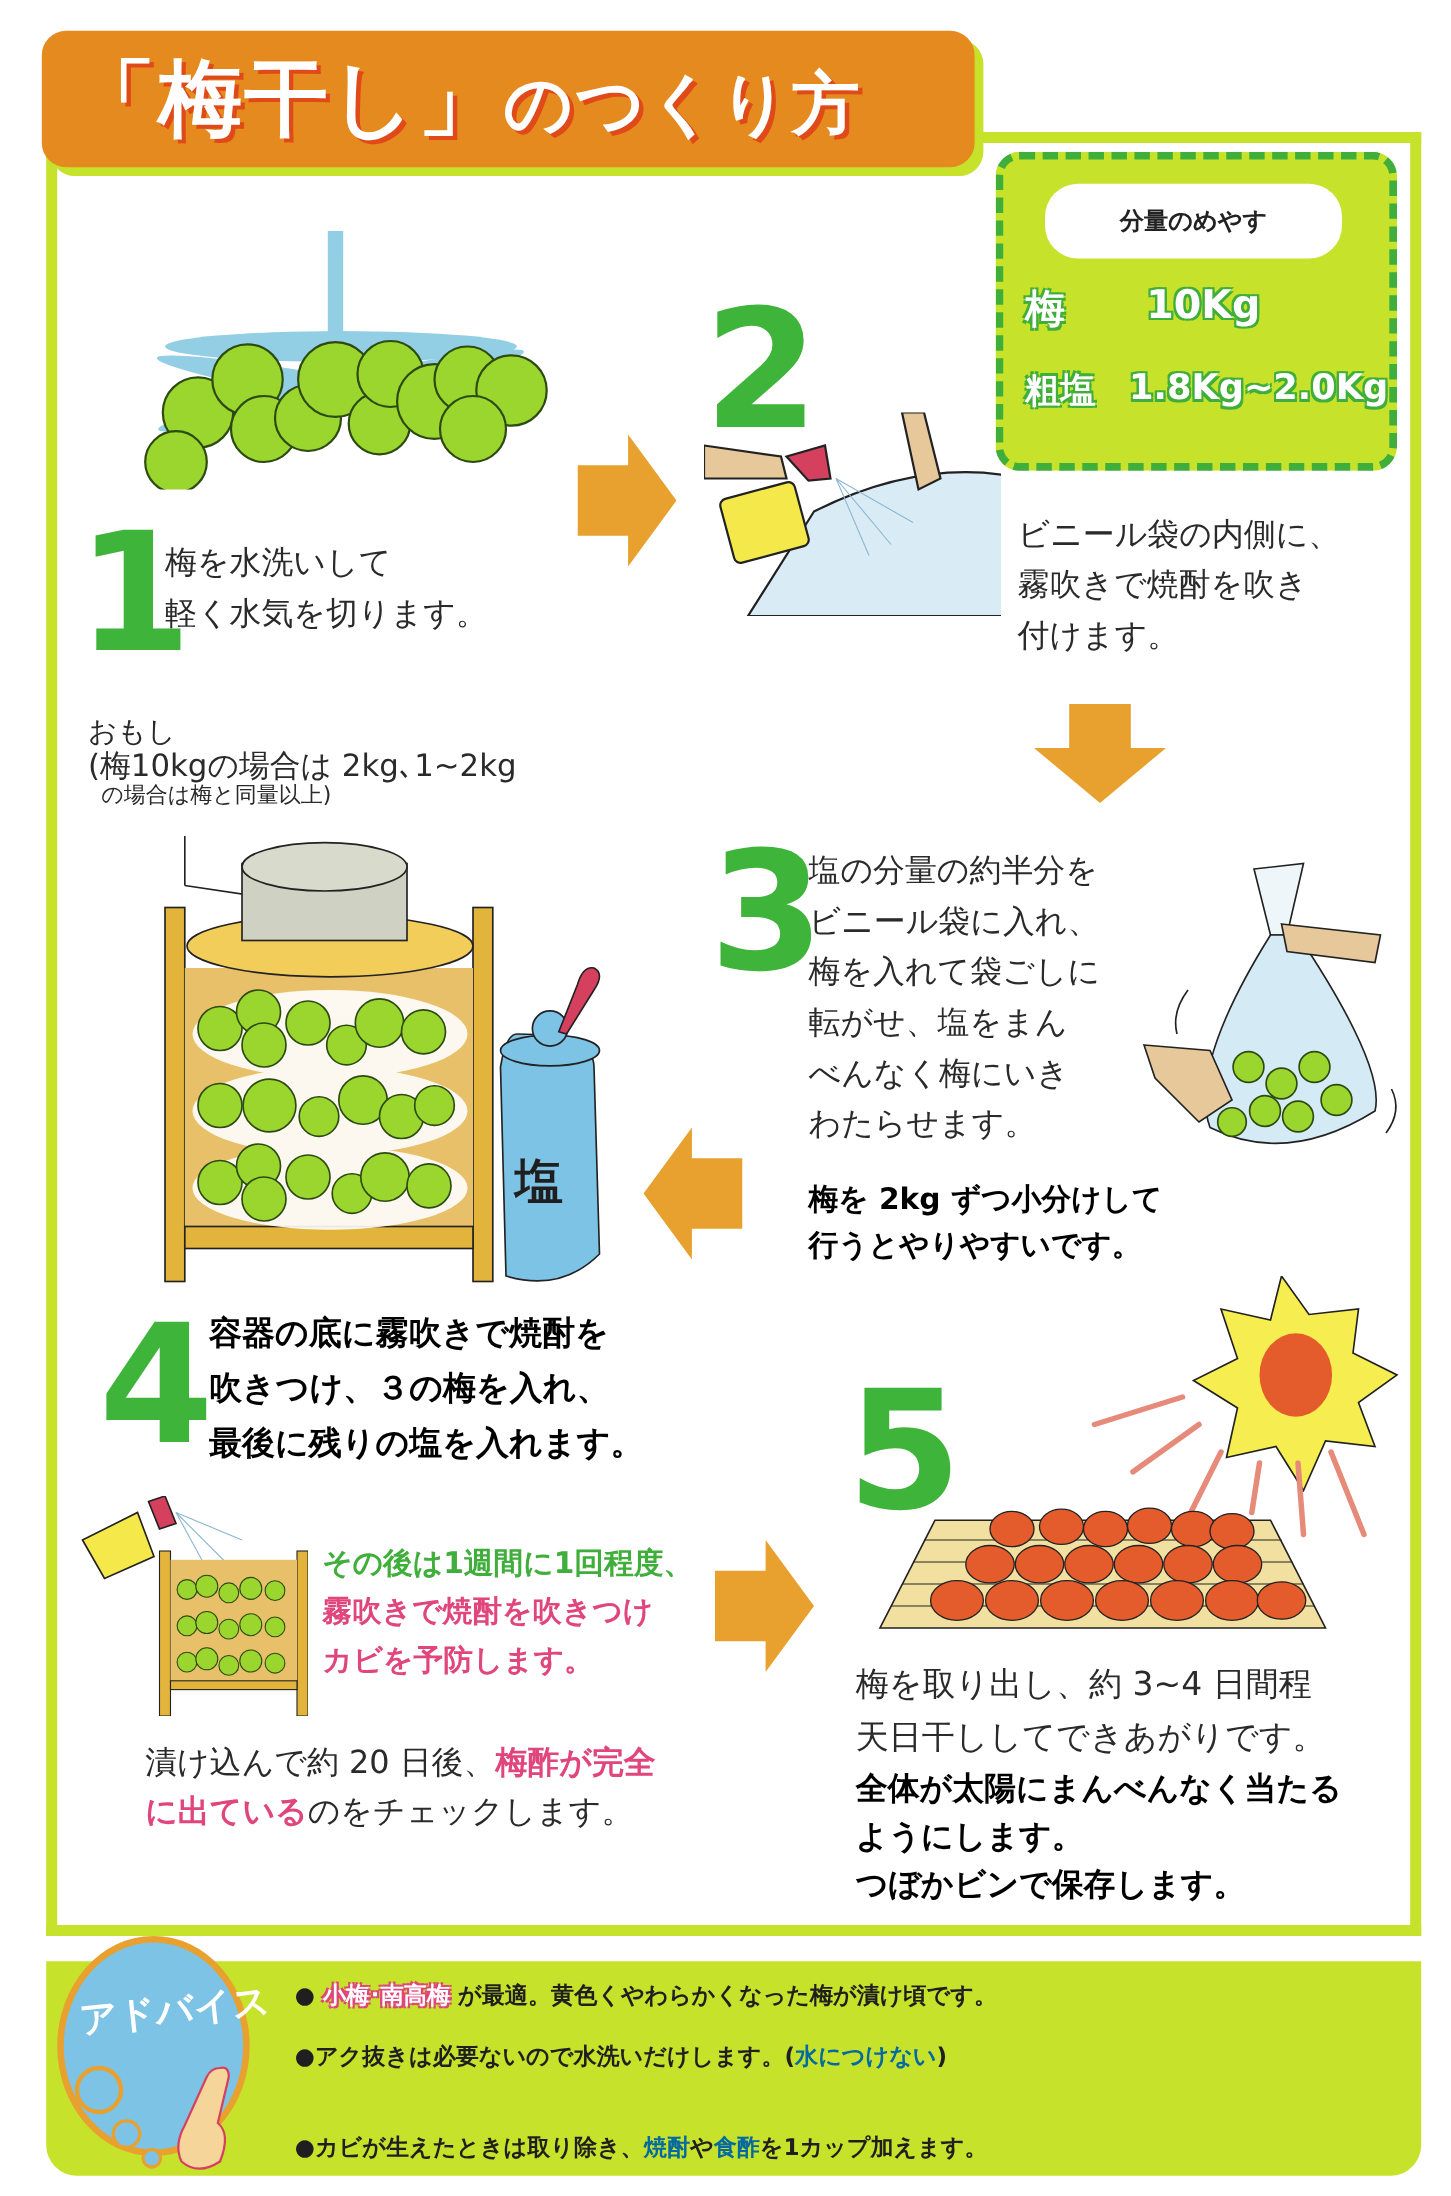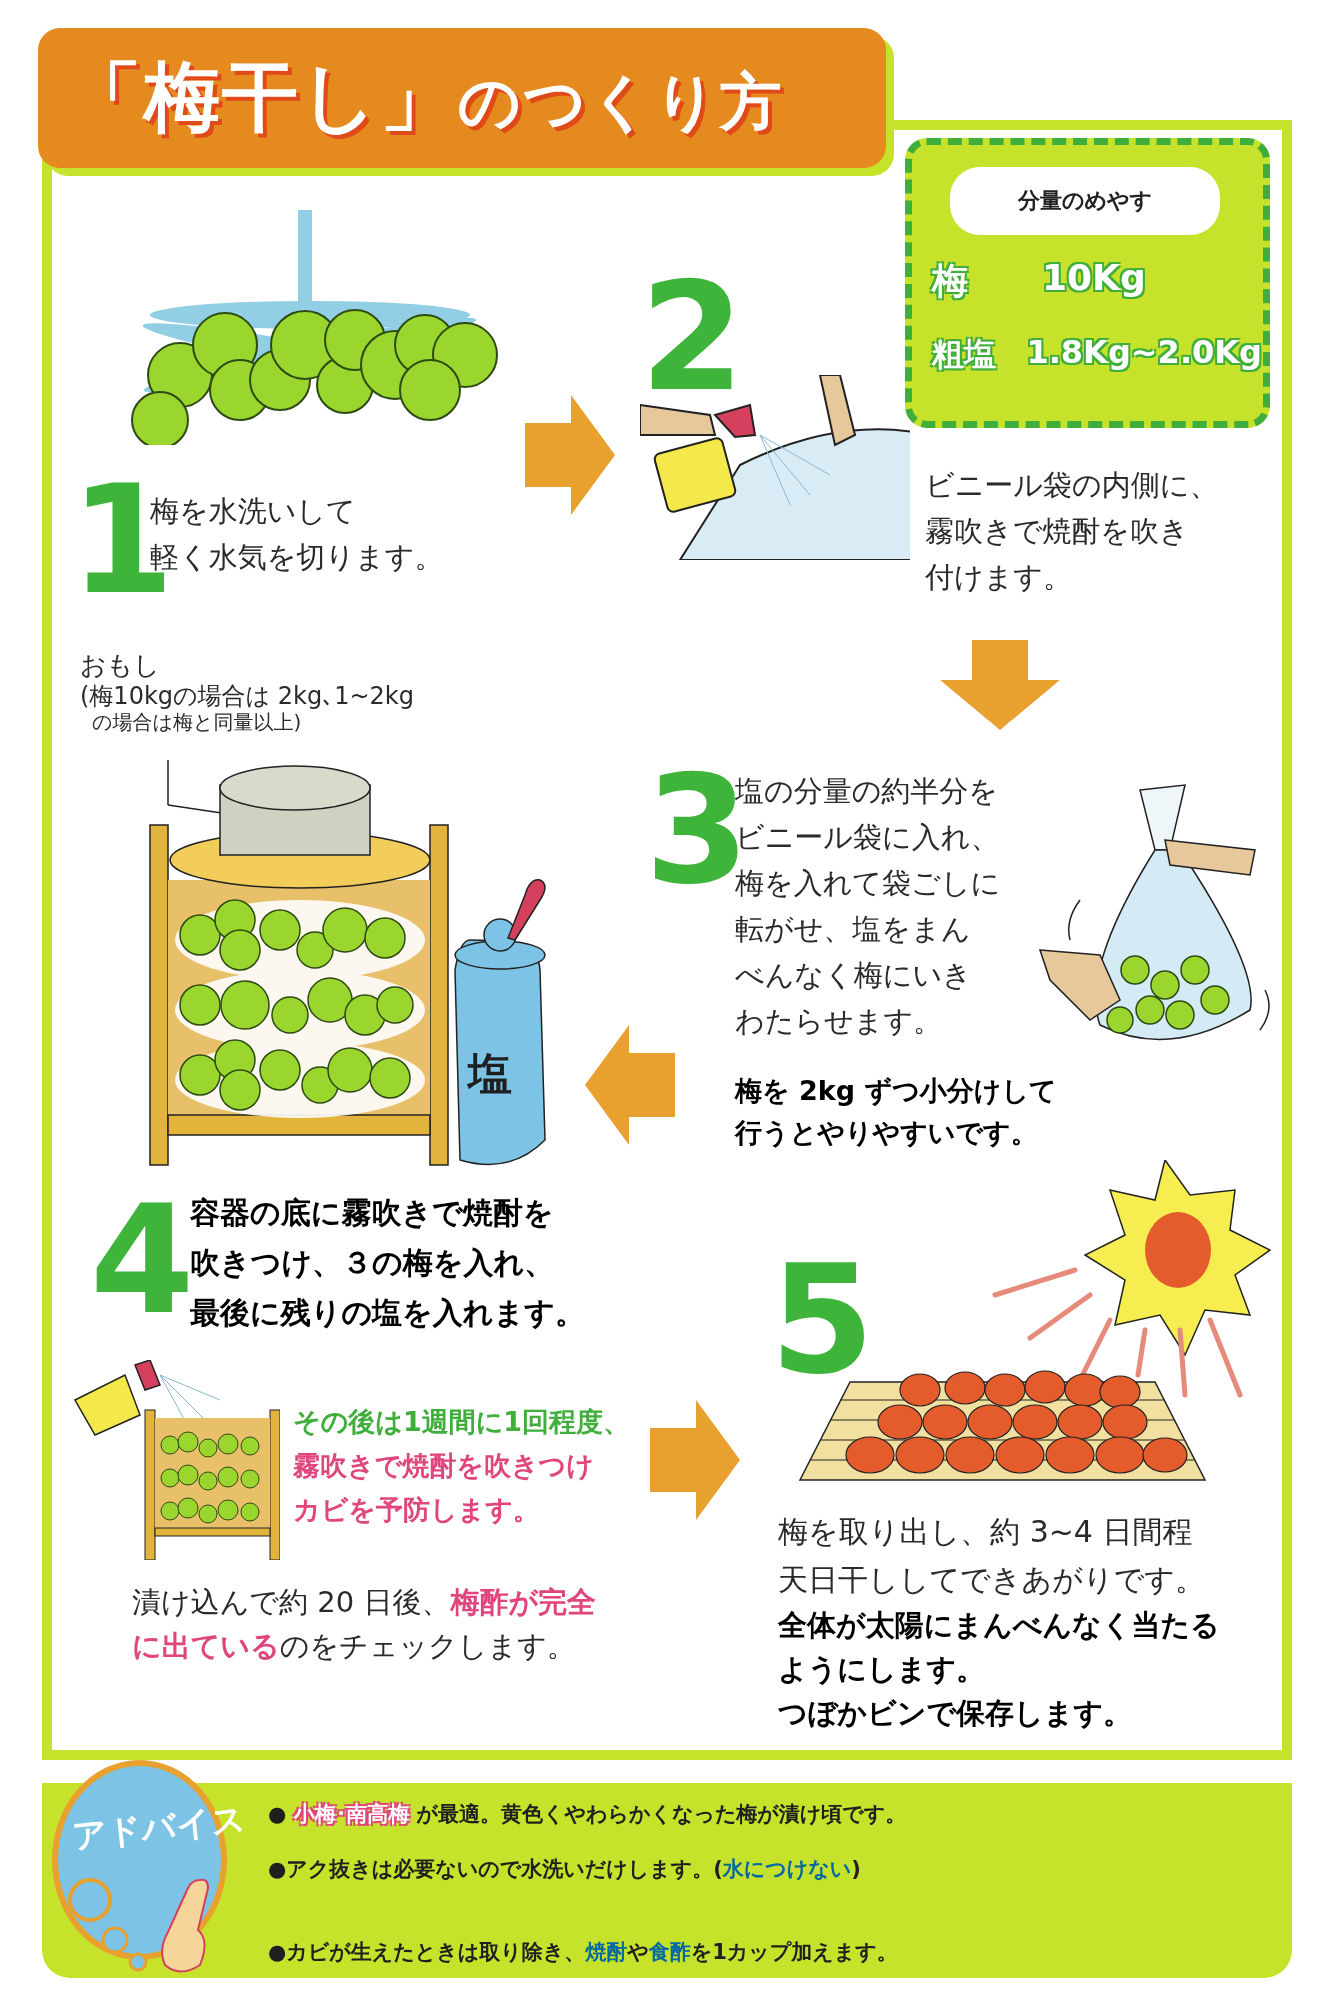--- a/index.html
+++ b/index.html
@@ -5,21 +5,21 @@
   * { box-sizing: border-box; margin: 0; padding: 0; }
   html, body { width: 1319px; height: 1996px; background: #ffffff; overflow: hidden; }
   body { position: relative; font-family: "DejaVu Sans", "Liberation Sans", sans-serif; color: #2a2a2a; }
   .abs { position: absolute; }
 
   
   #frame { left: 42px; top: 120px; width: 1250px; height: 1640px; border: 10px solid #c6e22a; border-top: none; border-radius: 0 0 0 0; }
   #frame-top { left: 42px; top: 120px; width: 1250px; height: 10px; background: #c6e22a; }
 
   
-  #title-badge { left: 38px; top: 28px; width: 848px; height: 140px; background: #e48a1f; border-radius: 22px;
+  #title-badge { left: 38px; top: 28px; width: 848px; height: 124px; background: #e48a1f; border-radius: 22px;
     box-shadow: 8px 8px 0 #c6e22a; display: flex; align-items: center; padding-left: 28px; }
   #title-text { font-size: 76px; font-weight: bold; color: #ffffff; letter-spacing: 2px;
     text-shadow: 4px 4px 0 #e04a18; font-family: "DejaVu Sans", sans-serif; }
   #title-text .sub { font-size: 62px; }
 
   
   #qty-box { left: 905px; top: 138px; width: 365px; height: 290px; background: #c6e22a; border-radius: 22px;
     border: 7px dashed #3fae3a; }
   #qty-head { left: 38px; top: 22px; width: 270px; height: 68px; background: #fff; border-radius: 30px;
     display:flex; align-items:center; justify-content:center; font-size: 22px; font-weight: bold; color:#222; }
@@ -115,21 +115,21 @@
   <div>霧吹きで焼酎を吹き</div>
   <div>付けます。</div>
 </div>
 
 <svg class="abs" style="left:940px;top:640px" width="120" height="90">
   <polygon points="32,0 88,0 88,40 120,40 60,90 0,40 32,40" fill="#e8a12e"></polygon>
 </svg>
 
 <div class="abs" style="left:80px;top:648px">
   <div style="font-size:26px">おもし</div>
-  <div style="font-size:24px;line-height:26px">(梅10kgの場合は 2kg､1~2kg</div>
+  <div style="font-size:28px;line-height:26px">(梅10kgの場合は 2kg､1~2kg</div>
   <div style="font-size:20px;line-height:26px;padding-left:12px">の場合は梅と同量以上)</div>
 </div>
 
 <svg class="abs" style="left:140px;top:760px" width="440" height="420">
   <line x1="28" y1="0" x2="28" y2="45" stroke="#222" stroke-width="1.5"></line>
   <line x1="28" y1="45" x2="95" y2="55" stroke="#222" stroke-width="1.5"></line>
   <rect x="10" y="65" width="18" height="340" fill="#e3b43b" stroke="#222" stroke-width="1.5"></rect>
   <rect x="290" y="65" width="18" height="340" fill="#e3b43b" stroke="#222" stroke-width="1.5"></rect>
   <rect x="28" y="120" width="262" height="235" fill="#e8c06a"></rect>
   <rect x="28" y="355" width="262" height="20" fill="#e3b43b" stroke="#222" stroke-width="1.5"></rect>

